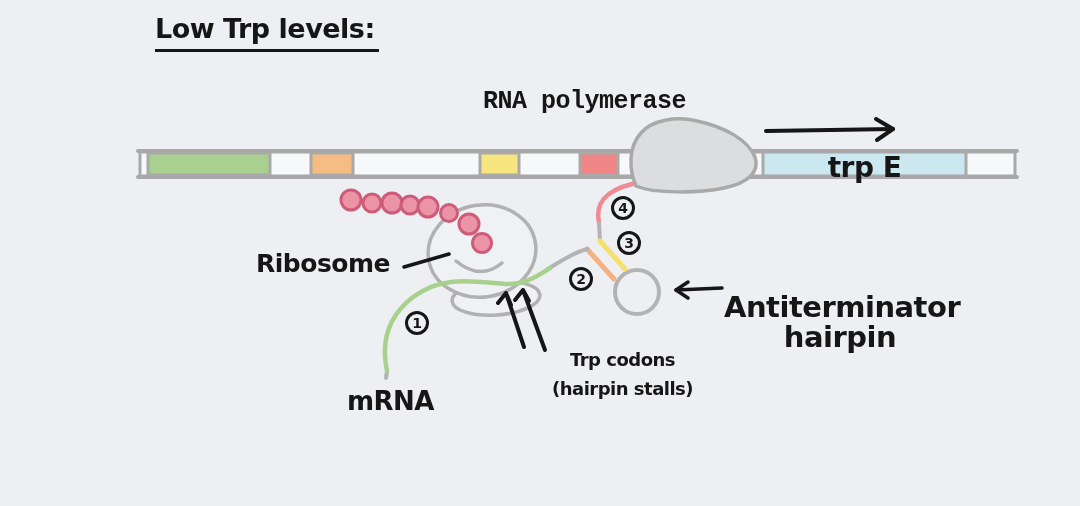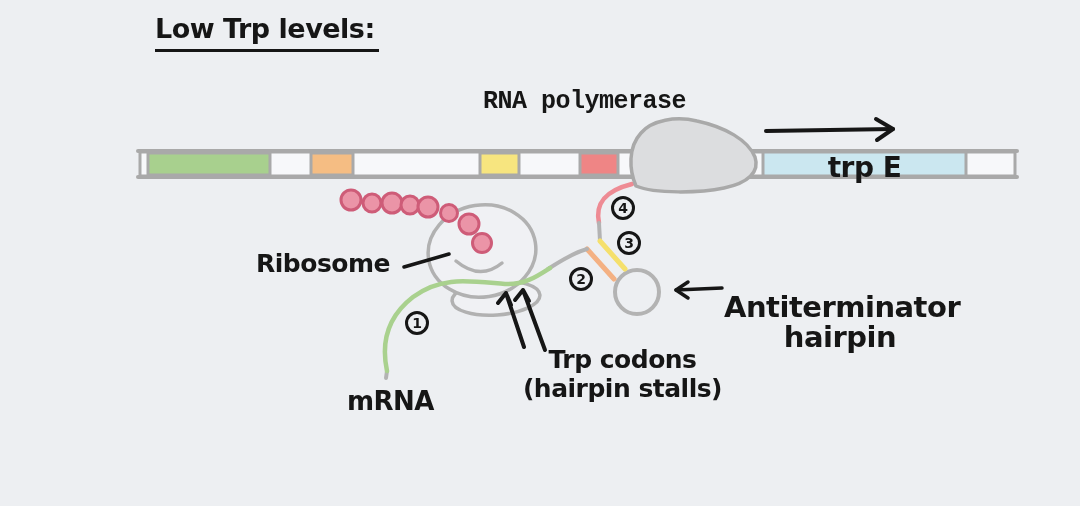--- a/index.html
+++ b/index.html
@@ -116,21 +116,21 @@
   <div class="lbl title" style="left:155px; top:13px;">Low Trp levels:</div>
 
   <div class="lbl" style="left:483px; top:87px; font-size:25px;font-family:Liberation Mono, monospace;">RNA polymerase</div>
 
   <div class="lbl" style="left:763px; top:151px; width:203px; font-size:28px; font-weight:700; text-align:center;">trp E</div>
 
   <div class="lbl" style="left:256px; top:249px; font-size:25px;">Ribosome</div>
 
   <div class="lbl" style="left:347px; top:386px; font-size:26px;text-align:center;">mRNA</div>
 
-  <div class="lbl center" style="left:490px; top:345px; width:265px; font-size:25px; line-height:29px;">
+  <div class="lbl center" style="left:490px; top:345px; width:265px; font-size:18px; line-height:29px;">
     <div>Trp codons</div>
     <div>(hairpin stalls)</div>
   </div>
 
   <div class="lbl center" style="left:724px; top:272px; width:232px; font-size:29px; line-height:30px;margin-top:20px;">
     <div>Antiterminator</div>
     <div>hairpin</div>
   </div>
 
   <div class="marker" style="left:405px; top:311px;">1</div>

